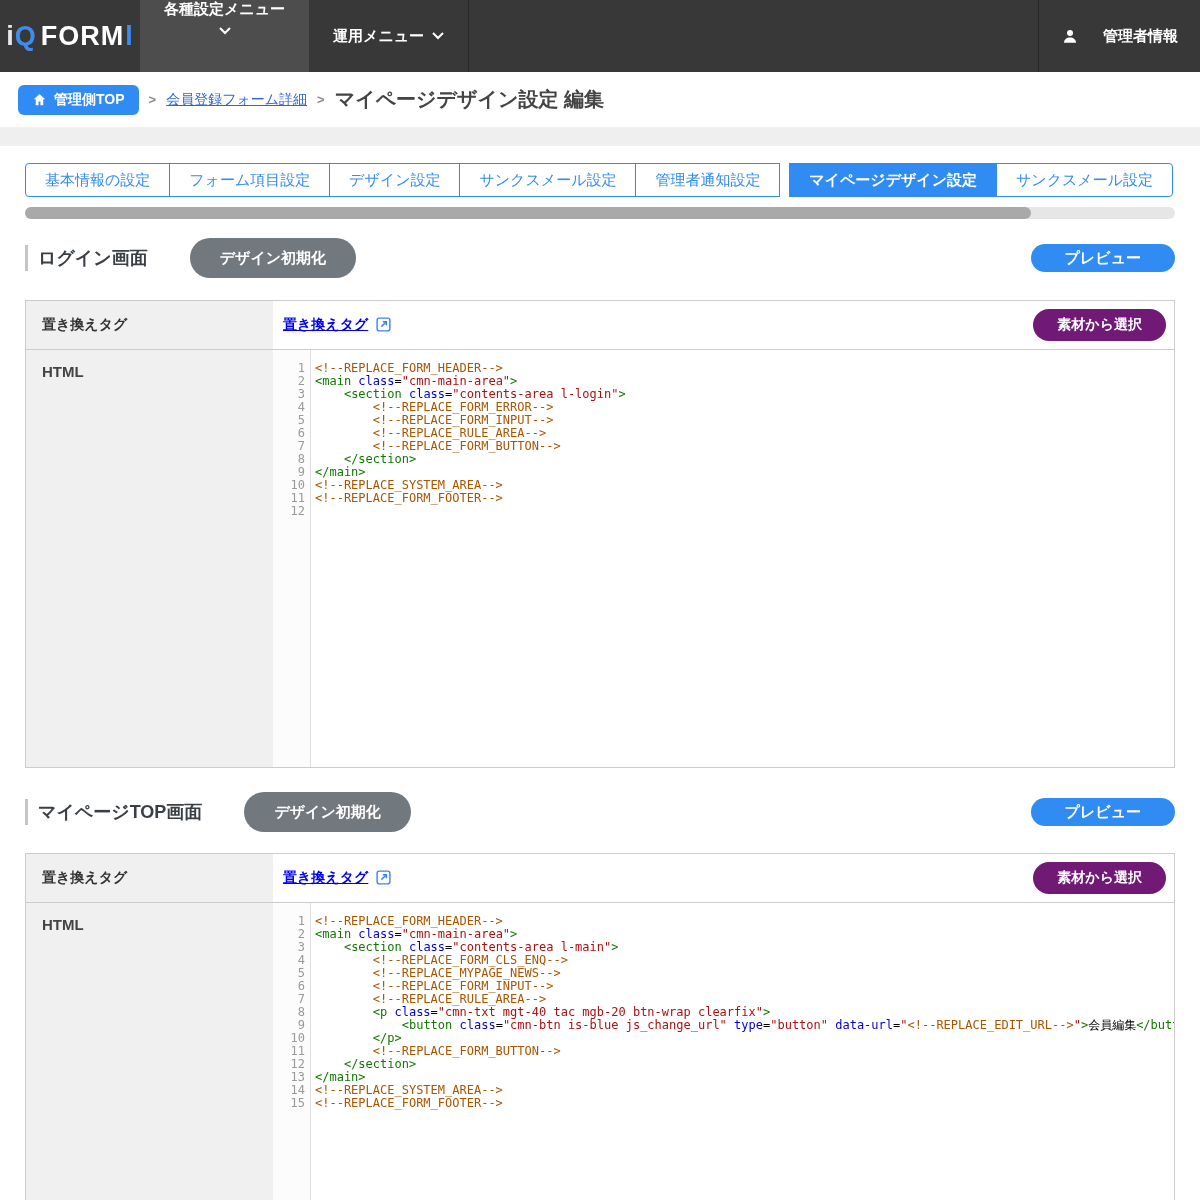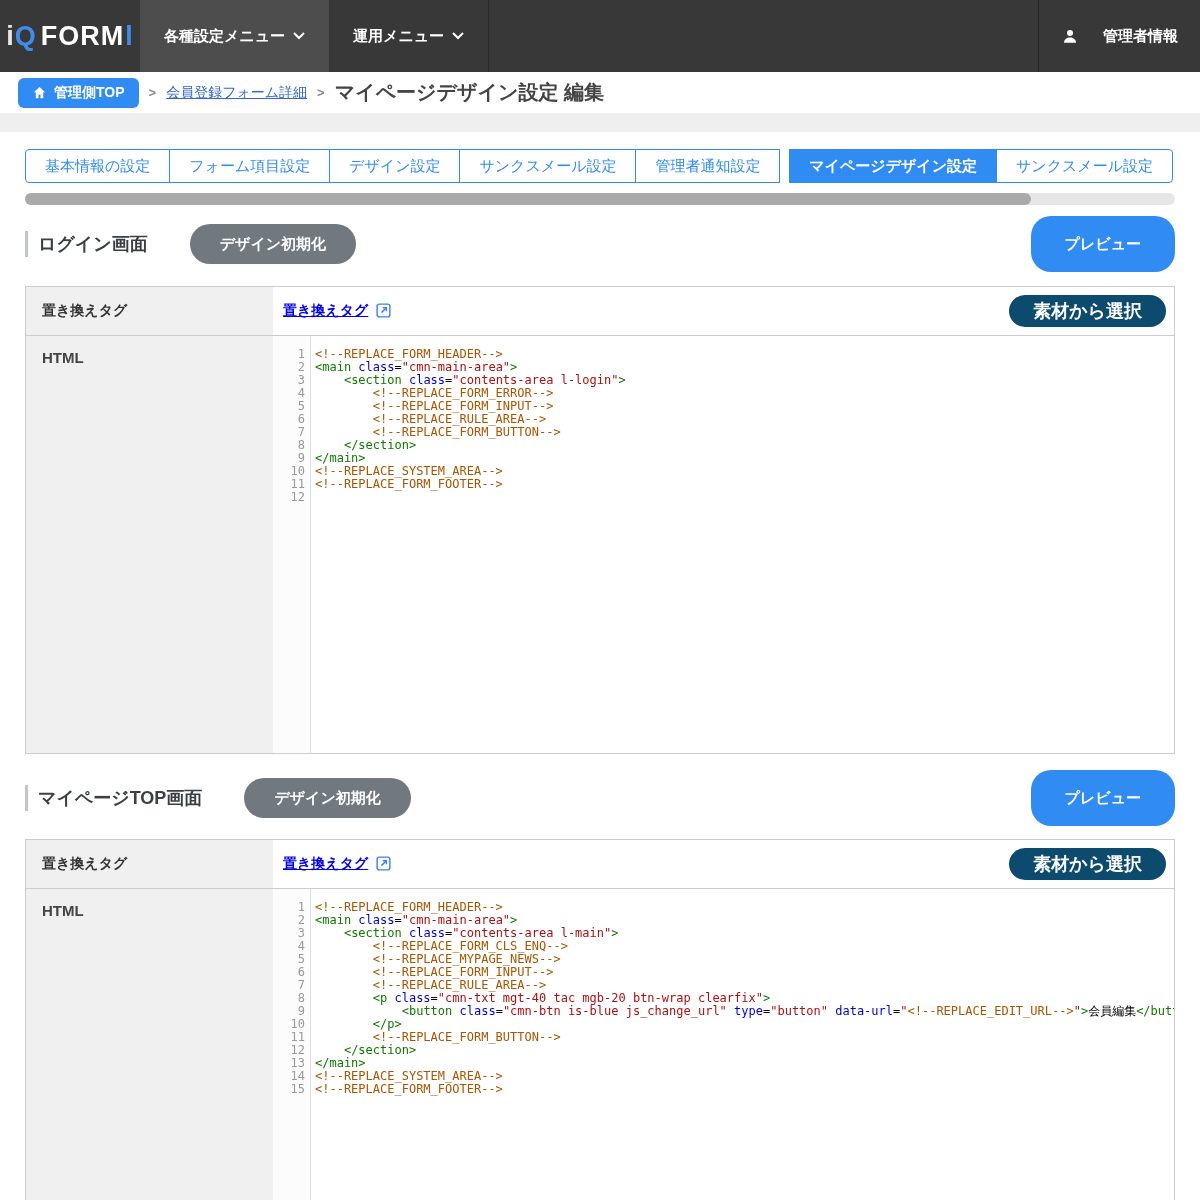--- a/index.html
+++ b/index.html
@@ -11,29 +11,29 @@
   .topbar { height:72px; background:#383838; display:flex; align-items:stretch; }
   .logo { width:140px; display:flex; align-items:center; justify-content:center;
           font-size:27px; font-weight:bold; letter-spacing:1px; color:#fff; }
   .logo .lg-i { color:#e8e8e8; }
   .logo .lg-q { color:#3f8ced; }
   .logo .lg-form { color:#fff; margin-left:4px; }
   .logo .lg-bar { color:#3f8ced; margin-left:1px; font-weight:bold; }
   .topmenu { display:flex; align-items:stretch; }
   .menu-item { display:flex; align-items:center; gap:8px; padding:0 24px;
                color:#fff; font-size:15px; font-weight:bold; cursor:pointer; }
-  .menu-item.hl { background:#4d4d4d; }
+  .menu-item.hl { background:#4d4d4d;flex-direction:column; }
   .menu-item.brd { border-right:1px solid #282828; }
   .top-right { margin-left:auto; display:flex; align-items:stretch; }
   .top-action { display:flex; align-items:center; gap:24px; padding:0 22px;
                 color:#fff; font-size:15px; font-weight:bold; border-left:1px solid #282828; cursor:pointer; }
   .chev { width:12px; height:8px; display:inline-block; }
 
   
-  .breadcrumb-bar { height:41px; background:#fff; display:flex; align-items:center; padding-left:18px; }
+  .breadcrumb-bar { height:55px; background:#fff; display:flex; align-items:center; padding-left:18px; }
   .home-btn { display:flex; align-items:center; gap:7px; background:#308bf2; color:#fff;
               font-size:14px; font-weight:bold; border:none; border-radius:6px;
               height:30px; padding:0 14px; cursor:pointer; }
   .bc-sep { color:#888; font-size:13px; margin:0 10px; font-weight:bold; }
   .bc-link { color:#36c; font-size:14px; text-decoration:underline; cursor:pointer; }
   .page-title { font-size:20px; font-weight:bold; color:#444; }
   .gray-band { height:19px; background:#efefef; }
   .spacer17 { height:17px; }
 
   
@@ -49,22 +49,22 @@
 
   .hscrollbar { margin-top:10px; width:1150px; height:12px; background:#e6e6e6; border-radius:6px; }
   .hscrollbar .thumb { width:87.5%; height:12px; background:#a9a9a9; border-radius:6px; }
   .gap19 { height:19px; } .gap22 { height:22px; } .gap24 { height:24px; } .gap21 { height:21px; }
 
   .section-head { display:flex; align-items:center; height:40px; }
   .vbar { width:3px; height:26px; background:#c2c5c9; margin-right:10px; }
   .sec-title { font-size:18px; font-weight:bold; color:#3a3f45; margin-right:42px; }
   .btn { border:none; cursor:pointer; font-family:inherit; font-weight:bold; color:#fff; }
   .btn-gray { background:#71797f; height:40px; border-radius:20px; padding:0 30px; font-size:15px; }
-  .btn-blue { background:#308bf2; height:56px; border-radius:20px; padding:0 34px; font-size:15px; margin-left:auto; }
-  .btn-material { background:#0c4a6e; height:32px; border-radius:16px; padding:0 24px; font-size:18px; margin-left:auto; margin-right:8px; }
+  .btn-blue { background:#308bf2; height:28px; border-radius:20px; padding:0 34px; font-size:15px; margin-left:auto; }
+  .btn-material { background:#701a75; height:32px; border-radius:16px; padding:0 24px; font-size:14px; margin-left:auto; margin-right:8px; }
 
   .dtable { width:1150px; border:1px solid #ccc; }
   .trow { display:flex; border-bottom:1px solid #ccc; }
   .trow:last-child { border-bottom:none; }
   .tlabel { width:247px; flex:0 0 247px; background:#f0f0f0; padding:15px 16px;
             font-size:14px; font-weight:bold; color:#333; }
   .tcell { flex:1 1 auto; background:#fff; min-width:0; }
   .row-tag .tcell { display:flex; align-items:center; padding-left:10px; height:47px; }
   .replace-link { color:#0000ee; font-size:14px; font-weight:bold; text-decoration:underline; cursor:pointer; }
   .ext-icon { width:17px; height:17px; margin-left:7px; cursor:pointer; }

